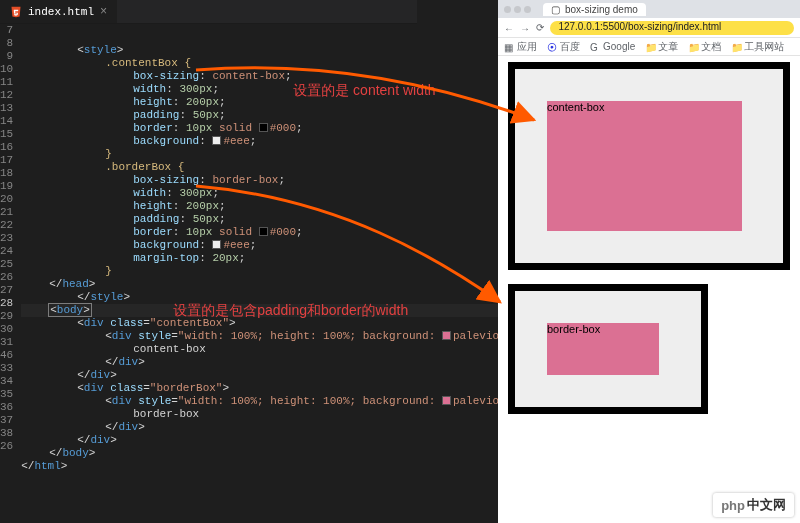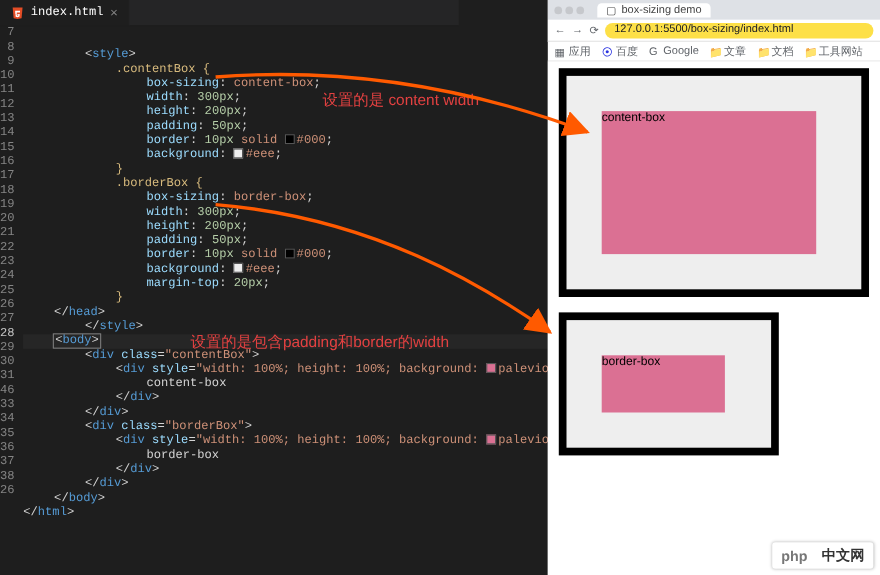--- a/index.html
+++ b/index.html
@@ -118,21 +118,21 @@
   .render-box.border .inner { height: 52px; width:112px; }
 
   
   svg.arrows { position:absolute; left:0; top:0; width:800px; height:523px; pointer-events:none; }
 
   
   .watermark {
     position:absolute; right:6px; bottom:6px;
     background:#fff; border-radius:3px; box-shadow:0 0 3px rgba(0,0,0,.3);
     padding:3px 8px; font-size:13px; color:#333;
-    display:flex; align-items:center; gap:13px;
+    display:flex; align-items:center; gap:2px;
     font-family: -apple-system, sans-serif;
   }
   .watermark .php { color:#777; font-weight:600; }
   .watermark .cn  { font-weight:700; }
 </style>
 </head>
 <body>
 
 <div class="editor-pane">
   <div class="tab-bar">

